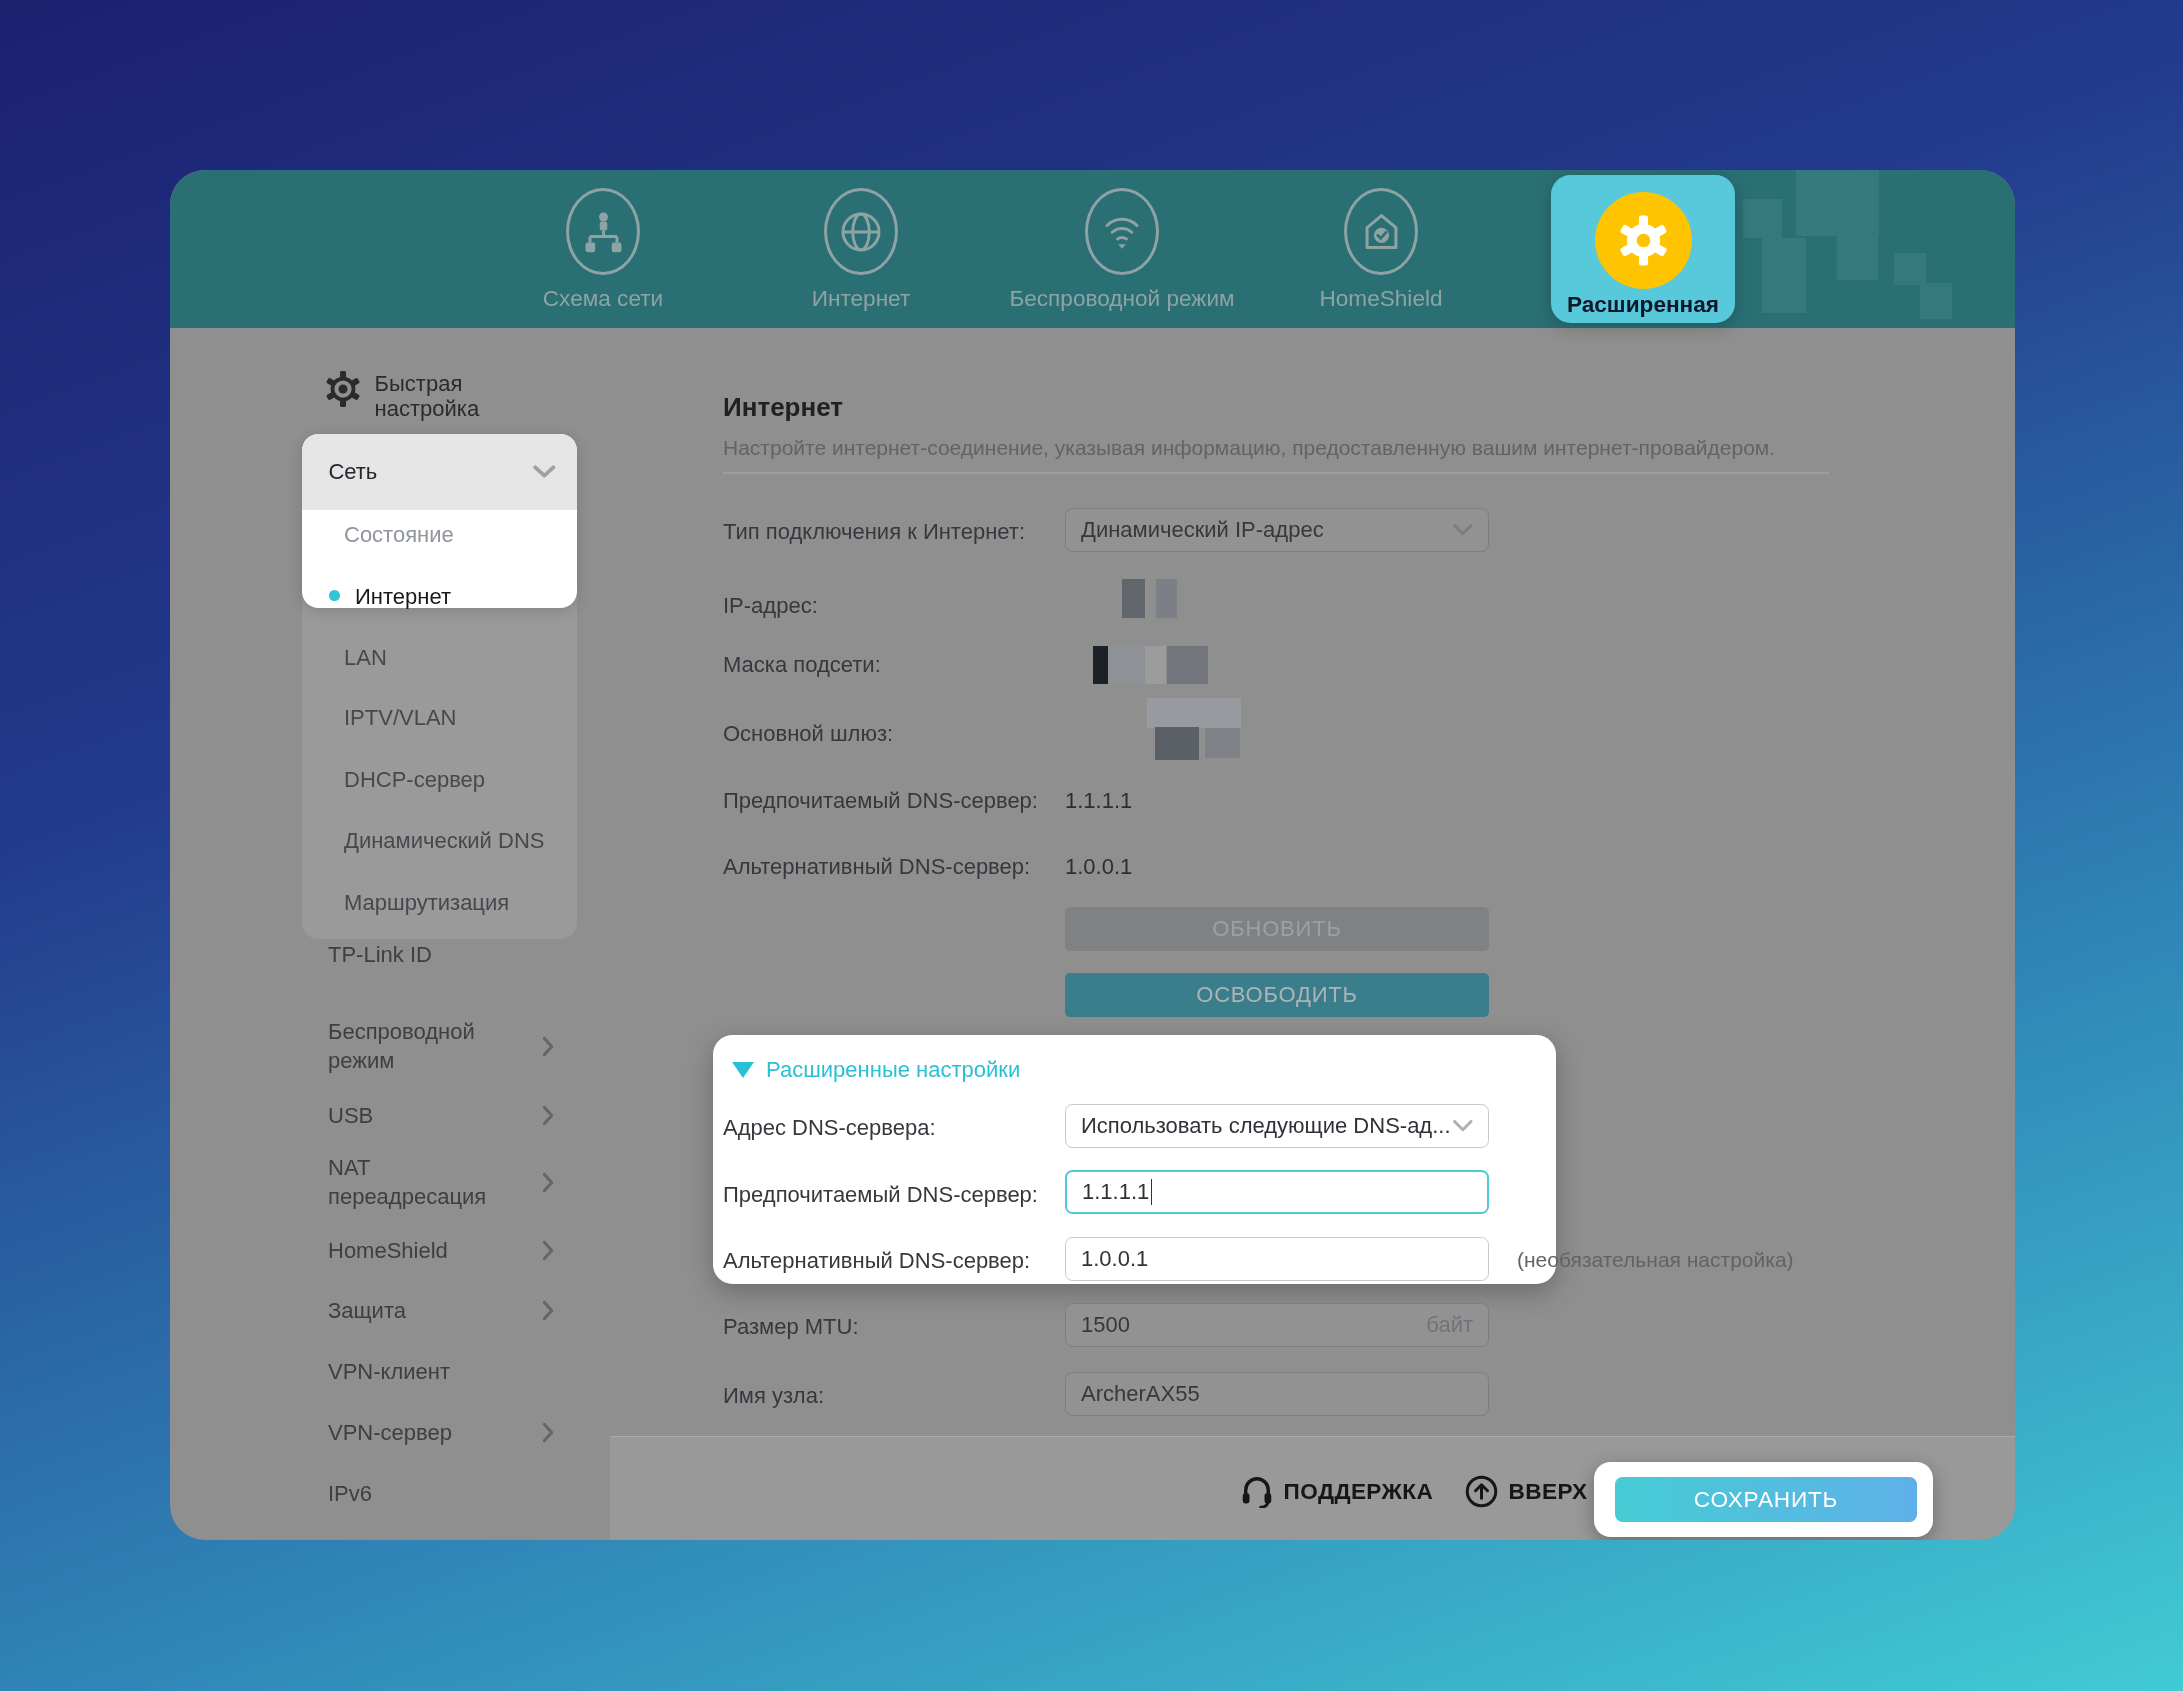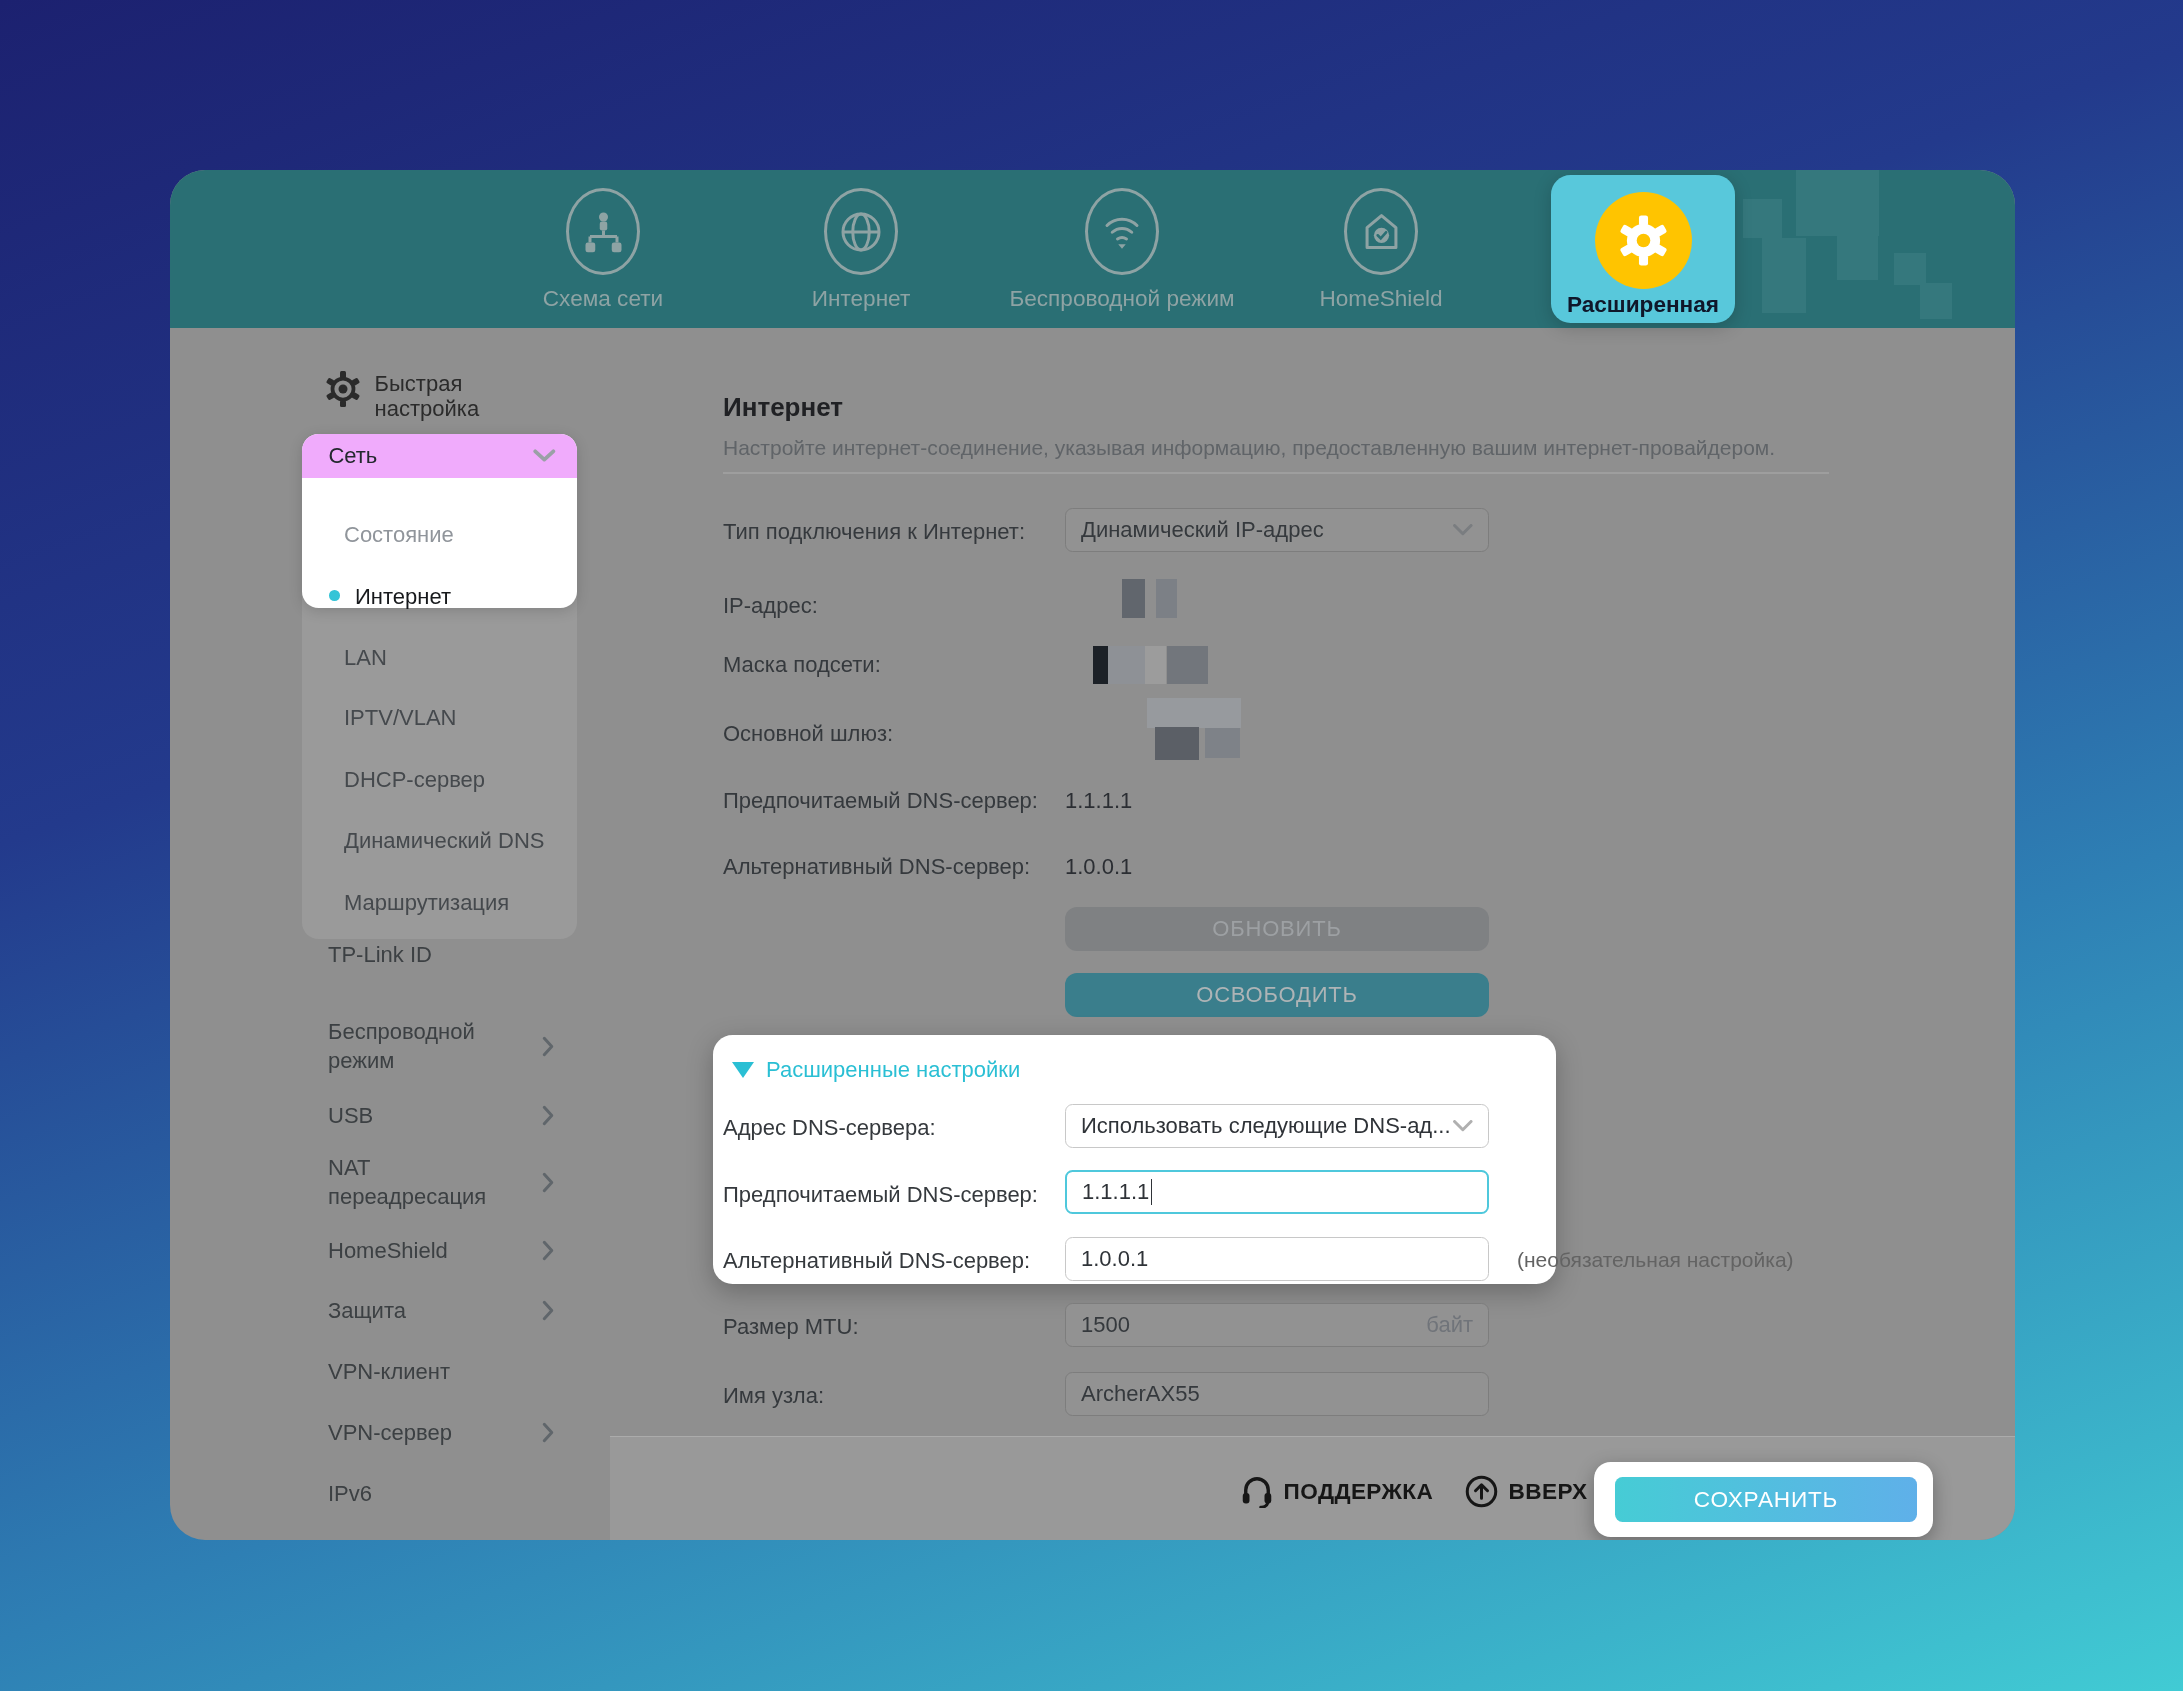--- a/index.html
+++ b/index.html
@@ -13,21 +13,21 @@
   .nav-item{position:absolute;top:18px;width:226px;display:flex;flex-direction:column;align-items:center;}
   .nav-circle{width:68px;height:81px;border:3.8px solid #8ea3a4;border-radius:50%;display:flex;align-items:center;justify-content:center;}
   .nav-label{margin-top:10.6px;font-size:22.6px;line-height:26px;color:#8ea3a4;text-align:center;}
   .adv-tab{position:absolute;left:1381px;top:5.3px;width:184px;height:148px;background:#58c8db;border-radius:19.6px;
     display:flex;flex-direction:column;align-items:center;box-shadow:0 4.5px 18px rgba(0,0,0,.18);}
   .adv-circle{margin-top:16.6px;width:97px;height:97px;border-radius:50%;background:#ffc400;display:flex;align-items:center;justify-content:center;}
   .adv-label{margin-top:3px;font-size:22.6px;font-weight:bold;color:#0f172a;}
   
   .submenu-panel{position:absolute;left:132px;top:264px;width:275px;height:505px;background:#9a9a9a;border-radius:16.6px;}
   .net-card{position:absolute;left:132px;top:264px;width:275px;height:174px;background:#ffffff;border-radius:16.6px;overflow:hidden;box-shadow:0 3px 13.6px rgba(0,0,0,.15);}
-  .net-head{position:absolute;left:0;top:0;width:275px;height:44px;background:#f0abfc;display:flex;align-items:center;justify-content:space-between;padding:0 21px 0 26.4px;box-sizing:border-box;text-align:center;}
+  .net-head{position:absolute;left:0;top:0;width:275px;height:76px;background:#e5e5e5;display:flex;align-items:center;justify-content:space-between;padding:0 21px 0 26.4px;box-sizing:border-box;text-align:center;}
   .net-head span{font-size:22px;color:#23282e;}
   .quick{position:absolute;left:155px;top:201px;display:flex;align-items:flex-start;}
   .quick-label{margin-left:13.6px;font-size:22px;line-height:25px;color:#2b2b2b;}
   .sub-item{position:absolute;left:174px;font-size:22px;color:#45494d;}
   .sub-status{color:#90959b;}
   .sub-internet{color:#17191c;}
   .dot{position:absolute;left:159px;width:10.6px;height:10.6px;border-radius:50%;background:#35c4d7;}
   .side-row{position:absolute;left:158px;width:226px;display:flex;justify-content:space-between;align-items:center;}
   .side-label{font-size:22px;line-height:29px;color:#3c4043;max-width:189px;}
   .chev{flex:none;}
@@ -37,21 +37,21 @@
   .divider{position:absolute;left:553px;width:1106px;height:1.5px;background:#9e9e9e;}
   .flabel{position:absolute;left:553px;font-size:22px;color:#35393d;}
   .fvalue{position:absolute;left:895px;font-size:22px;color:#2b2e33;}
   .ctl{position:absolute;left:895px;width:424px;height:44px;border-radius:7.5px;box-sizing:border-box;
     display:flex;align-items:center;padding:0 15px;font-size:22px;}
   .ctl-dim{background:#929292;border:1.5px solid #7d7d7d;color:#35393d;}
   .ctl-white{background:#ffffff;border:1.5px solid #c8c8c8;color:#2f3338;}
   .ctl-focus{background:#ffffff;border:2.3px solid #4fc8dc;color:#2f3338;}
   .ctl .grow{flex:1;overflow:hidden;white-space:nowrap;text-overflow:ellipsis;}
   .caret{display:inline-block;width:1.5px;height:26px;background:#2f3338;margin-left:1.5px;vertical-align:middle;}
-  .btn{position:absolute;left:895px;width:424px;height:44px;border-radius:12px;display:flex;align-items:center;justify-content:center;font-size:22px;letter-spacing:0.8px;}
+  .btn{position:absolute;left:895px;width:424px;height:44px;border-radius:5px;display:flex;align-items:center;justify-content:center;font-size:22px;letter-spacing:0.8px;}
   .btn-renew{background:#7f8183;color:#9da0a3;}
   .btn-release{background:#3a7e8c;color:#aeb4b6;}
   .adv-card{position:absolute;left:543px;top:865px;width:843px;height:249px;background:#ffffff;border-radius:19.6px;box-shadow:0 7.5px 26px rgba(0,0,0,.25);}
   .adv-head{position:absolute;left:562px;top:887px;display:flex;align-items:center;}
   .tri{width:0;height:0;border-left:11.3px solid transparent;border-right:11.3px solid transparent;border-top:16.6px solid #2abfd4;}
   .adv-title{margin-left:12px;font-size:22px;color:#2abfd4;}
   .note{position:absolute;left:1347px;font-size:21px;color:#636363;}
   .unit{color:#70747a;}
   .redact{position:absolute;}
   

